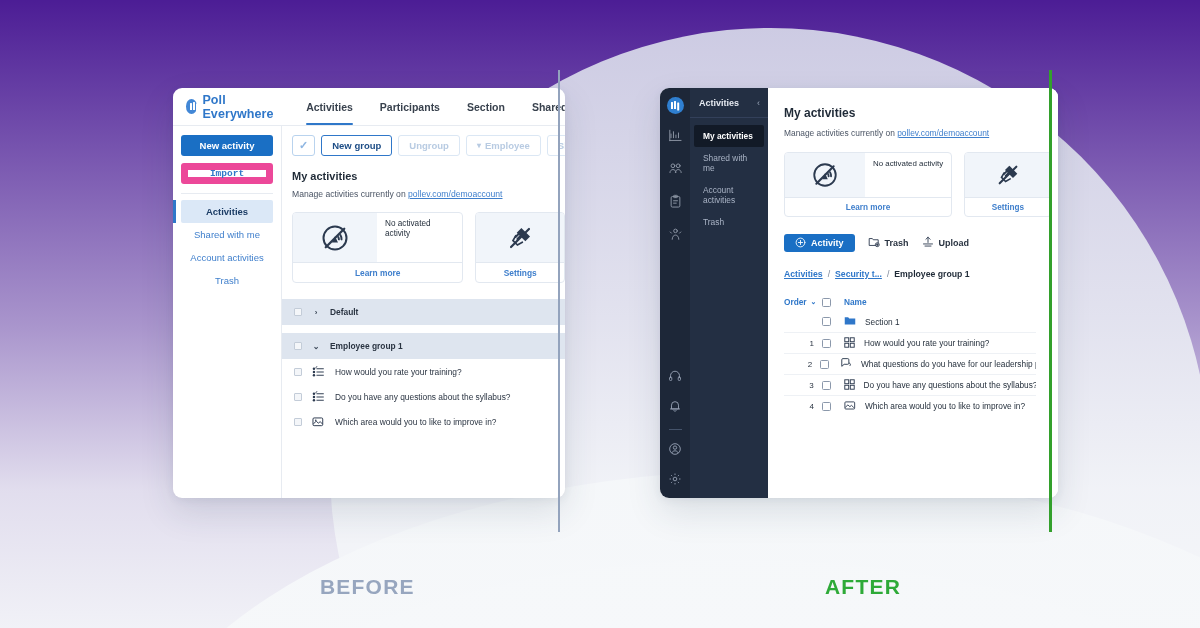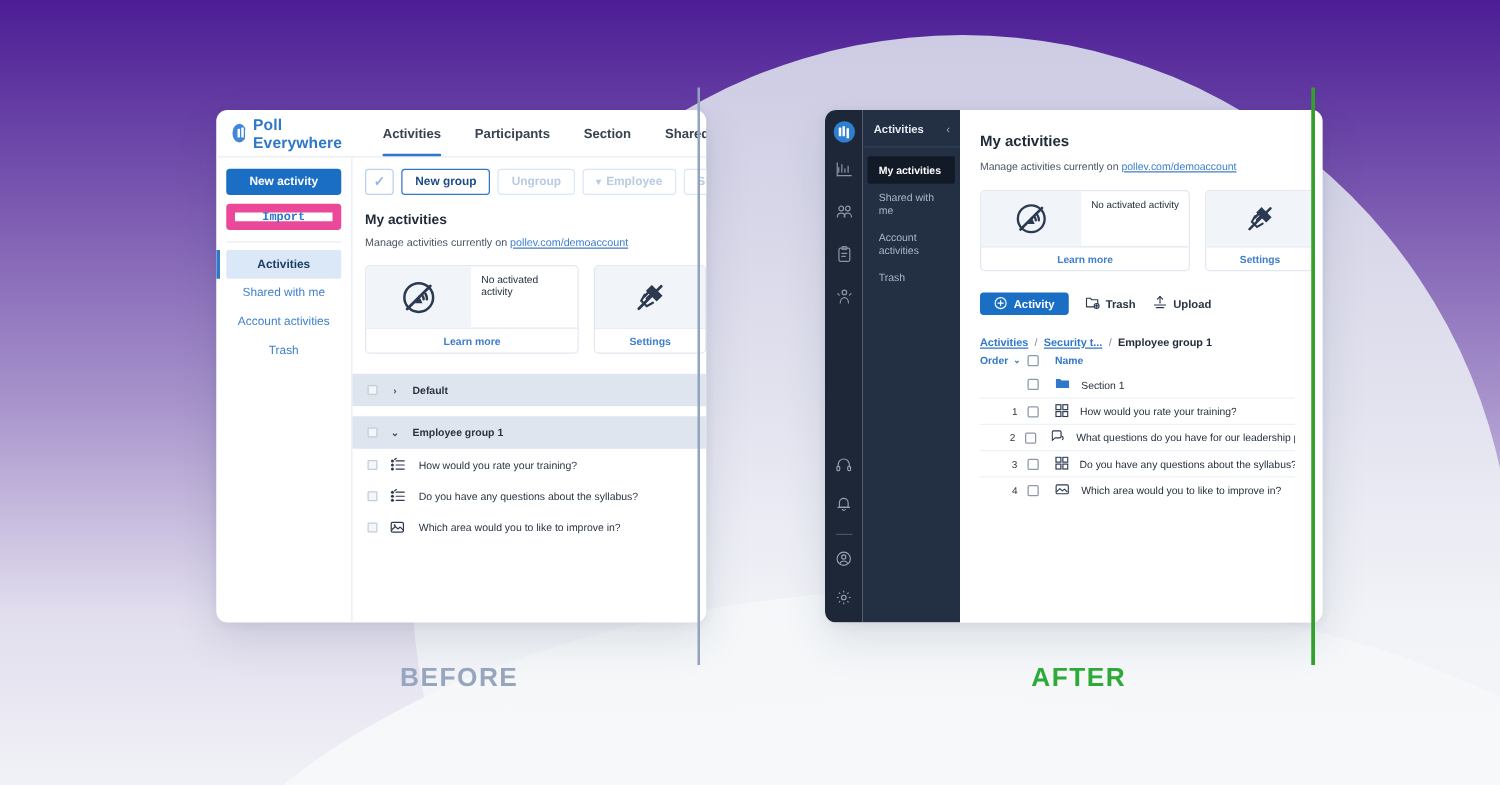--- a/index.html
+++ b/index.html
@@ -51,20 +51,21 @@
   .green-line {
     position: absolute; left: 1049px; top: 70px;
     width: 3px; height: 462px;
     background: #33a02c;
   }
 
   
   .caption {
     position: absolute; font-size: 21px; font-weight: bold;
     letter-spacing: 1.2px;
+    margin-top: 44px;
   }
   .caption.before { left: 320px; top: 531px; color: #97a6bf; }
   .caption.after  { left: 825px; top: 531px; color: #2eaa38; }
 
   
   .window {
     position: absolute; background: #ffffff;
     border-radius: 9px;
     box-shadow: 0 14px 34px rgba(42,58,88,.13), 0 2px 8px rgba(42,58,88,.07);
     overflow: hidden;
@@ -237,21 +238,21 @@
   .af-act {
     display:flex; align-items:center; gap:5px; font-size:9px;
     color:#2a3442; font-weight:bold;
   }
 
   .af-crumb { display:flex; align-items:center; gap:5px; margin-top: 17px; font-size:8.7px; font-weight:bold;}
   .af-crumb a { color:#2f77c9; }
   .af-crumb .sep { color:#7b8699; font-weight:normal;}
   .af-crumb .cur { color:#1f2a37; }
 
-  .af-table { width: 252px; }
+  .af-table { margin-top: 14px; width: 252px; }
   .af-thead { display:flex; align-items:center; height:18px; font-size:8.3px; font-weight:bold; color:#2f77c9;}
   .af-col-order { width:38px; display:flex; align-items:center; gap:4px; }
   .af-col-cb { width:22px; display:flex; justify-content:flex-start;}
   .af-cbx { width:9px; height:9px; border:1.2px solid #8b98ab; border-radius:1.5px; background:#fff; flex:none;}
   .af-trow {
     display:flex; align-items:center; height:21px;
     border-top:1px solid #eef1f5; font-size:8.3px; color:#1f2a37;
   }
   .af-trow.nohair { border-top:none; }
   .af-num { width:38px; text-align:right; padding-right:8px; color:#2a3442; font-size:8px;}

